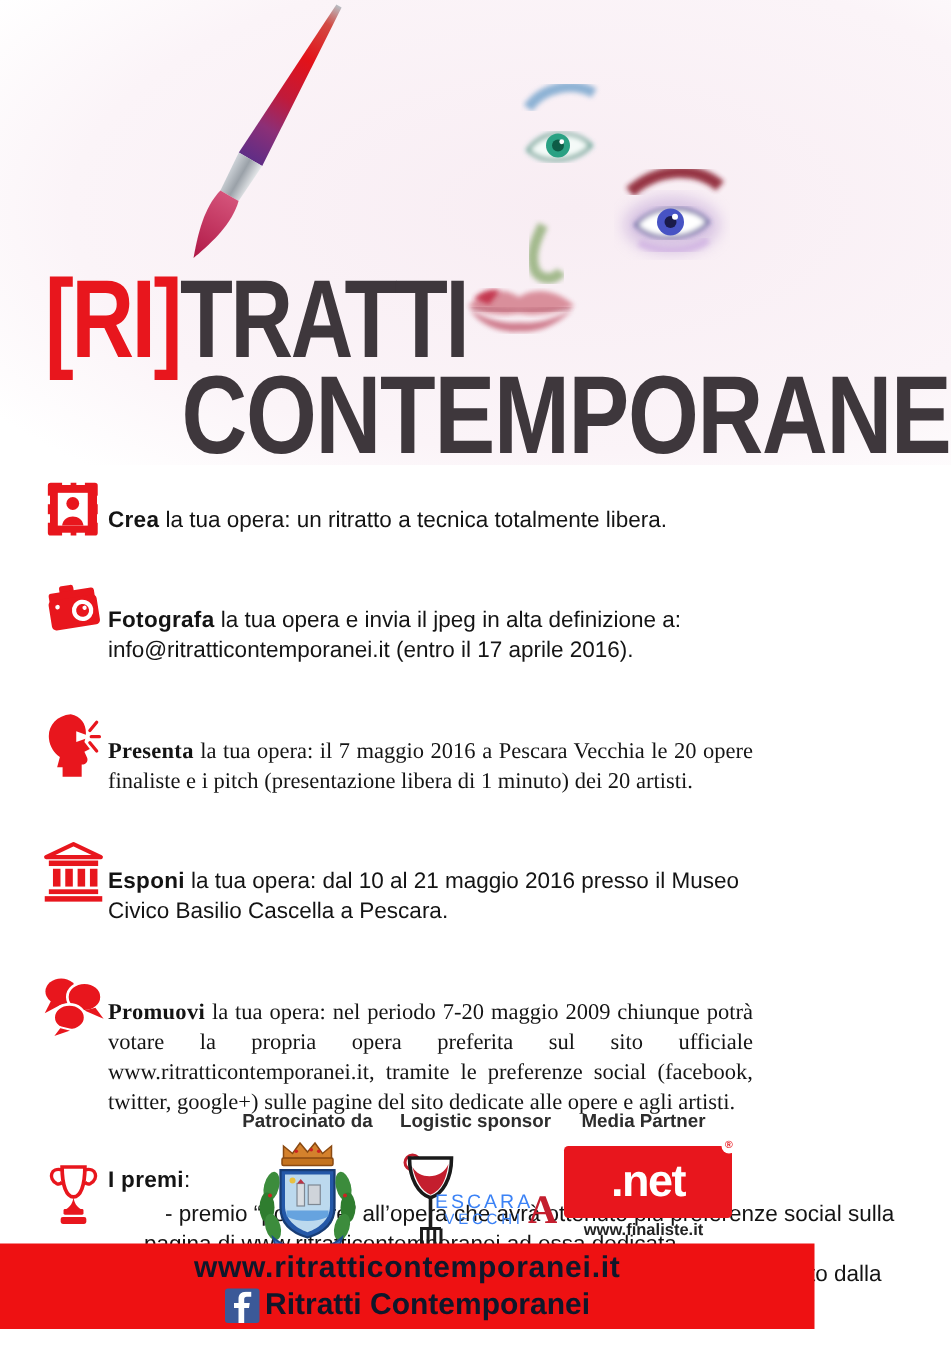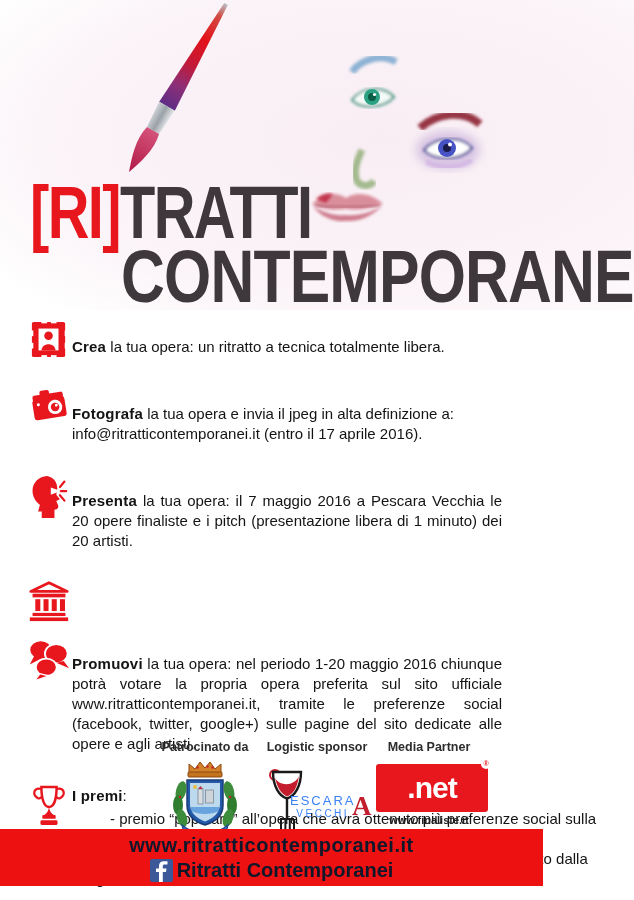--- a/index.html
+++ b/index.html
@@ -17,21 +17,21 @@
   .title-2{left:121px;top:240px;font-size:74px;letter-spacing:-1px;transform:scaleX(0.82);}
   .title-bracket{color:var(--red,#e8161d);}
 
   
   .steps{position:absolute;left:0;top:322px;width:502px;}
   .step{display:flex;margin-bottom:17px;}
   .icon-box{flex:none;width:46px;margin-left:26px;display:flex;justify-content:center;align-items:flex-start;}
   .icon-box svg{margin-top:-3px;}
   .step-text{width:534px;font-size:15px;line-height:20px;color:var(--text-dark,#141414);}
   .step-text b{font-weight:700;letter-spacing:.2px;}
-  .just{text-align:justify;}
+  .just{text-align:justify;font-family:Liberation Serif, serif;}
   .red-fill{fill:var(--red,#e8161d);}
   .white-fill{fill:#ffffff;}
   .red-stroke{stroke:var(--red,#e8161d);fill:none;}
 
   
   .prize-items{margin-top:3px;padding-left:24px;width:520px;}
   .prize-items p{margin:0;text-indent:14px;font-size:15px;line-height:20px;}
 
   
   .sponsors{position:absolute;left:0;top:740px;width:634px;display:flex;justify-content:center;gap:6px;}
@@ -194,34 +194,35 @@
           <path d="M23,2 L43,11.5 L3,11.5 Z" class="red-stroke" stroke-width="3" stroke-linejoin="round"></path>
           <rect x="5" y="14" width="36" height="4" class="red-fill"></rect>
           <rect x="8" y="20" width="5.5" height="13" class="red-fill"></rect>
           <rect x="17" y="20" width="5.5" height="13" class="red-fill"></rect>
           <rect x="26" y="20" width="5.5" height="13" class="red-fill"></rect>
           <rect x="35" y="20" width="5.5" height="13" class="red-fill"></rect>
           <rect x="5" y="35" width="36" height="3.5" class="red-fill"></rect>
           <rect x="2" y="40" width="42" height="4" class="red-fill"></rect>
         </svg>
       </div>
+      <p class="step-text"><b>Esponi</b> <span>la tua opera: dal 10 al 21 maggio 2016 presso il Museo Civico Basilio Cascella a Pescara.</span></p>
     </div>
 
     <div class="step">
       <div class="icon-box">
         <svg width="42" height="48" viewBox="0 0 46 50">
           <ellipse cx="14" cy="14" rx="11.5" ry="9.5" class="red-fill"></ellipse>
           <path d="M7,20 L2,30 L15,23 Z" class="red-fill"></path>
           <ellipse cx="31" cy="18" rx="12.5" ry="10.5" class="red-fill" stroke="#ffffff" stroke-width="2"></ellipse>
           <path d="M39,26 L45,34 L31,28 Z" class="red-fill"></path>
           <ellipse cx="20" cy="33" rx="11.5" ry="9.5" class="red-fill" stroke="#ffffff" stroke-width="2"></ellipse>
           <path d="M13,40 L7,48 L23,42.5 Z" class="red-fill" stroke="#ffffff" stroke-width="1.5"></path>
         </svg>
       </div>
-      <p class="step-text just"><b>Promuovi</b> <span>la tua opera: nel periodo 1-20 maggio 2016 chiunque potrà votare la propria opera preferita sul sito ufficiale www.ritratticontemporanei.it, tramite le preferenze social (facebook, twitter, google+) sulle pagine del sito dedicate alle opere e agli artisti.</span></p>
+      <p class="step-text just"><b>Promuovi</b> <span>la tua opera: nel periodo 7-20 maggio 2009 chiunque potrà votare la propria opera preferita sul sito ufficiale www.ritratticontemporanei.it, tramite le preferenze social (facebook, twitter, google+) sulle pagine del sito dedicate alle opere e agli artisti.</span></p>
     </div>
 
     <div class="step">
       <div class="icon-box">
         <svg width="38" height="46" viewBox="0 0 40 48">
           <path d="M12,4 H28 C28,17 25,25 20,25 C15,25 12,17 12,4 Z" class="red-stroke" stroke-width="2.6"></path>
           <path d="M12,6 C4,4 2,12 8,15.5 C9.5,16.3 11,16 12,14.5" class="red-stroke" stroke-width="2.4"></path>
           <path d="M28,6 C36,4 38,12 32,15.5 C30.5,16.3 29,16 28,14.5" class="red-stroke" stroke-width="2.4"></path>
           <path d="M20,25 C19.5,29 18,31.5 15,33.5 H25 C22,31.5 20.5,29 20,25 Z" class="red-fill"></path>
           <rect x="13" y="33.5" width="14" height="4" rx="1" class="red-fill"></rect>

